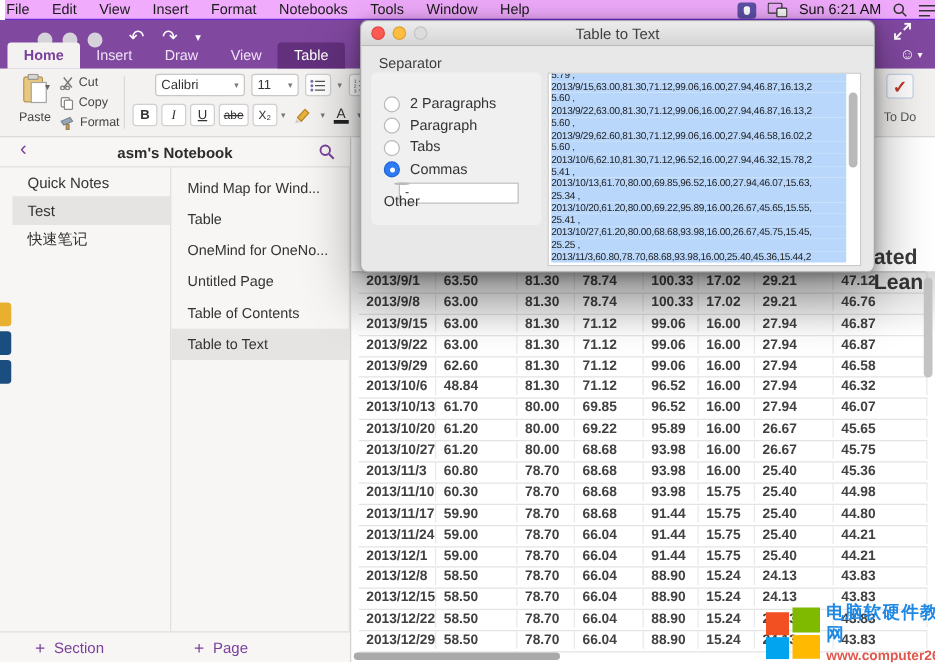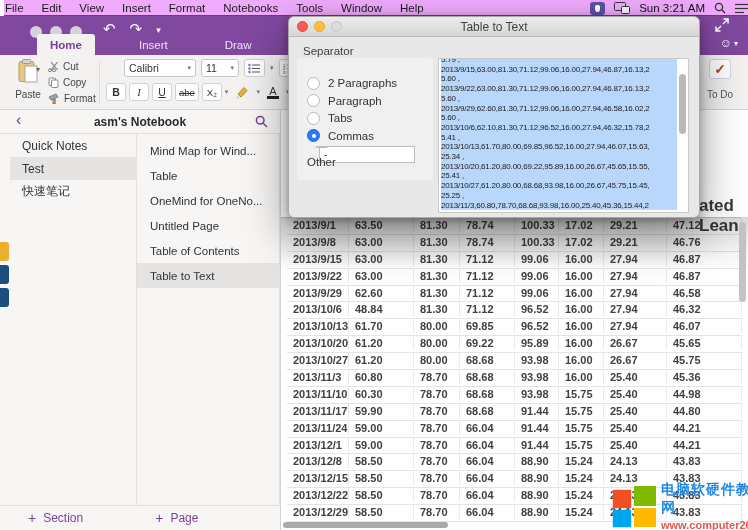--- a/index.html
+++ b/index.html
@@ -20,21 +20,21 @@
   .mbicon svg { display:block; }
 
   
   .purplehead { position:absolute; left:0; top:16px; width:748px; height:39px; background:#8148a0; }
   .lights { position:absolute; left:30px; top:10px; display:flex; gap:8px; }
   .lights span { width:12px; height:12px; border-radius:50%; background:#d6d2da; }
   .histicons { position:absolute; left:103px; top:4px; color:#fff; font-size:15px; display:flex; gap:14px; align-items:center;}
   .histicons .caret { font-size:9px; margin-top:2px;}
   .tabs { position:absolute; left:6px; bottom:0; display:flex; align-items:flex-end; height:21px; }
   .tab { height:21px; padding:4px 13px; display:flex; align-items:center; font-size:11.5px; color:#efe3f6;
-    border-radius:3px 3px 0 0;margin-left:31px; }
+    border-radius:3px 3px 0 0; }
   .tab.active { background:#f3f2f1; color:#7a3f9b; font-weight:bold; }
   .tab.contextual { background:#63307d; color:#fff; }
   .headicons { position:absolute; right:10px; top:2px; width:52px; height:36px; color:#fff;}
   .headicons .r1 { display:flex; gap:14px; }
   .headicons .r2 { display:flex; justify-content:flex-end; margin-top:4px; font-size:12px; gap:2px; align-items:center;}
   .headicons .caret{ font-size:8px; }
 
   
   .toolbar { position:absolute; left:0; top:55px; width:748px; height:55px; background:#f3f2f1;
     border-bottom:1px solid #d6d4d2; }
@@ -157,21 +157,21 @@
     <div class="status">
       <span class="appind">
           <i></i>
         </span>
       <span class="mbicon">
         <svg width="16" height="12" viewBox="0 0 16 12">
             <rect x="0.5" y="0.5" width="11" height="8" rx="1" fill="none" stroke="#333"></rect>
             <rect x="7.5" y="4.5" width="8" height="7" rx="1" fill="#f7f7f7" stroke="#333"></rect>
           </svg>
       </span>
-      <span class="clock">Sun 3:21 AM</span>
+      <span class="clock">Sun 6:21 AM</span>
       <span class="mbicon">
         <svg width="12" height="12" viewBox="0 0 12 12">
             <circle cx="5" cy="5" r="3.6" fill="none" stroke="#333" stroke-width="1.3"></circle>
             <line x1="7.8" y1="7.8" x2="11" y2="11" stroke="#333" stroke-width="1.3"></line>
           </svg>
       </span>
       <span class="mbicon">
         <svg width="13" height="11" viewBox="0 0 13 11">
             <line x1="0" y1="1.5" x2="13" y2="1.5" stroke="#333" stroke-width="1.2"></line>
             <line x1="0" y1="5.5" x2="13" y2="5.5" stroke="#333" stroke-width="1.2"></line>

